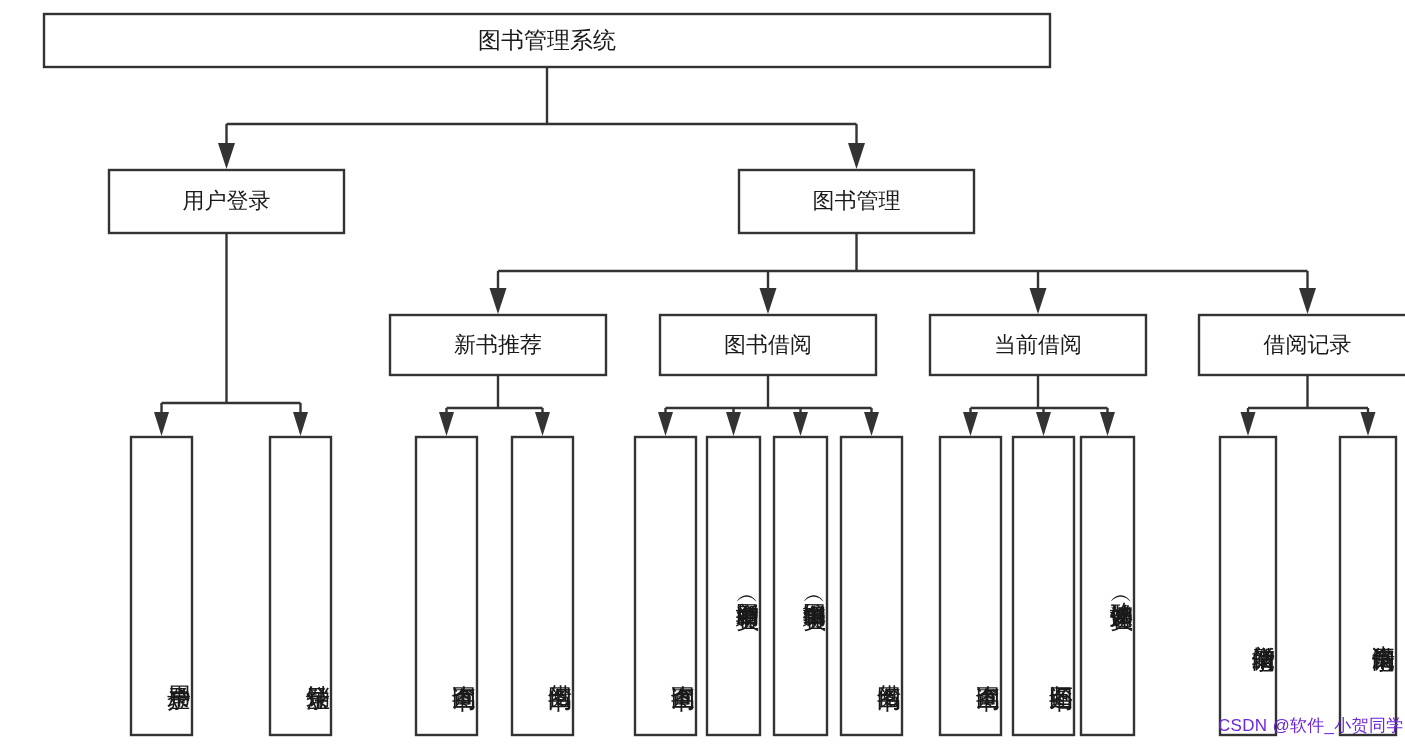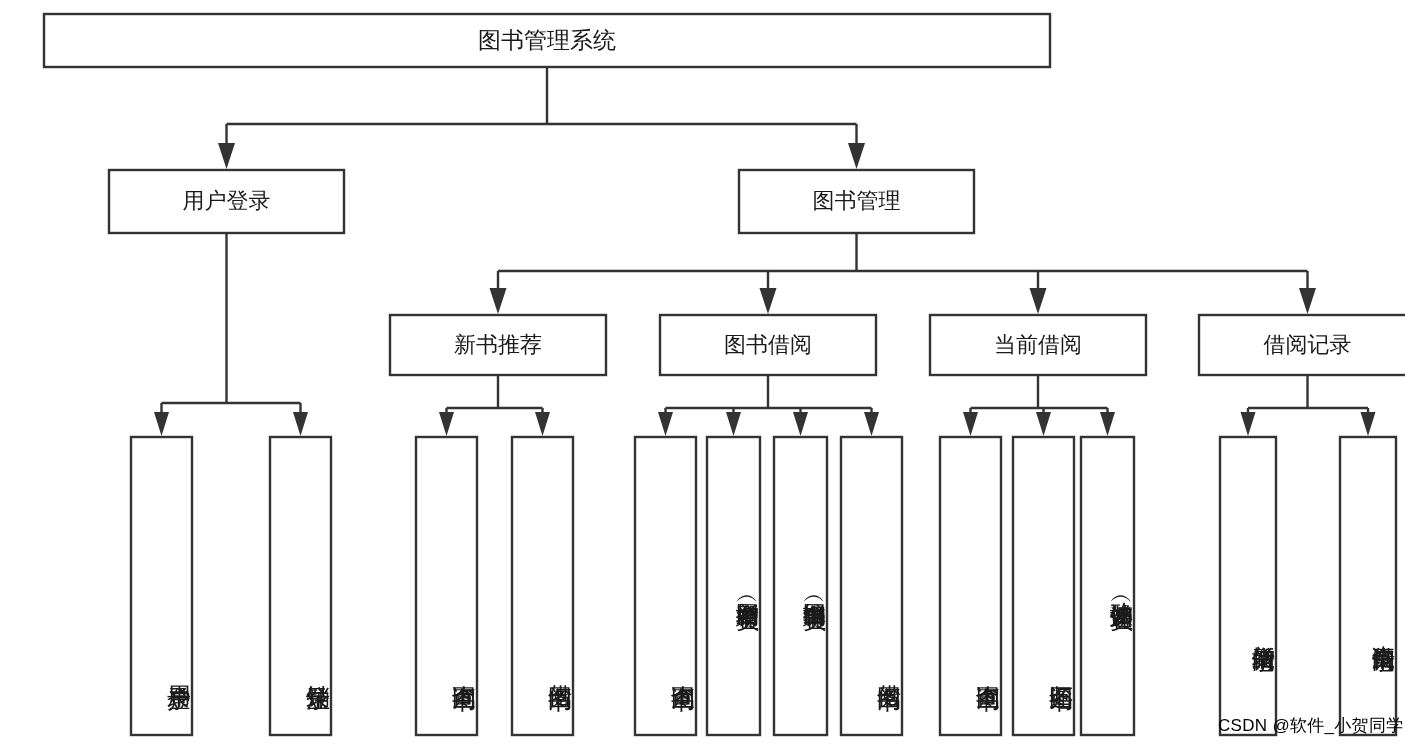--- a/index.html
+++ b/index.html
@@ -67,21 +67,21 @@
     white-space: nowrap;
     letter-spacing: 1px;
     pointer-events: none;
   }
   .watermark {
     position: absolute;
     left: 1190px;
     top: 714px;
     font-family: "Liberation Sans", sans-serif;
     font-size: 17px;
-    color: #000000;
+    color: #6d28d9;
     white-space: nowrap;
     letter-spacing: 0.3px;
   }
 </style>
 </head>
 <body>
 
 <div id="diagram-root">
 
   <svg class="diagram-canvas" viewBox="0 0 1405 747">

